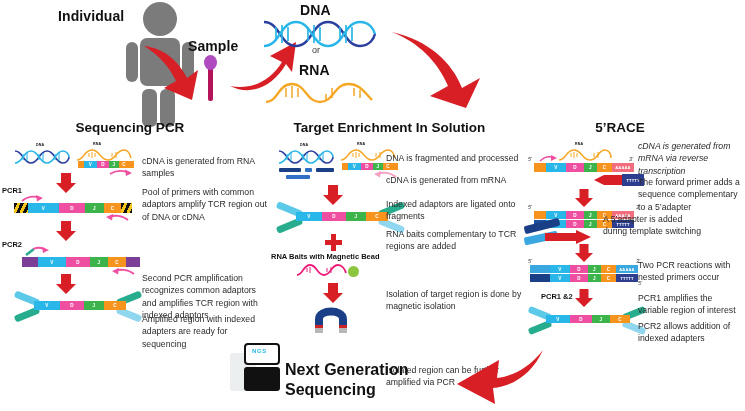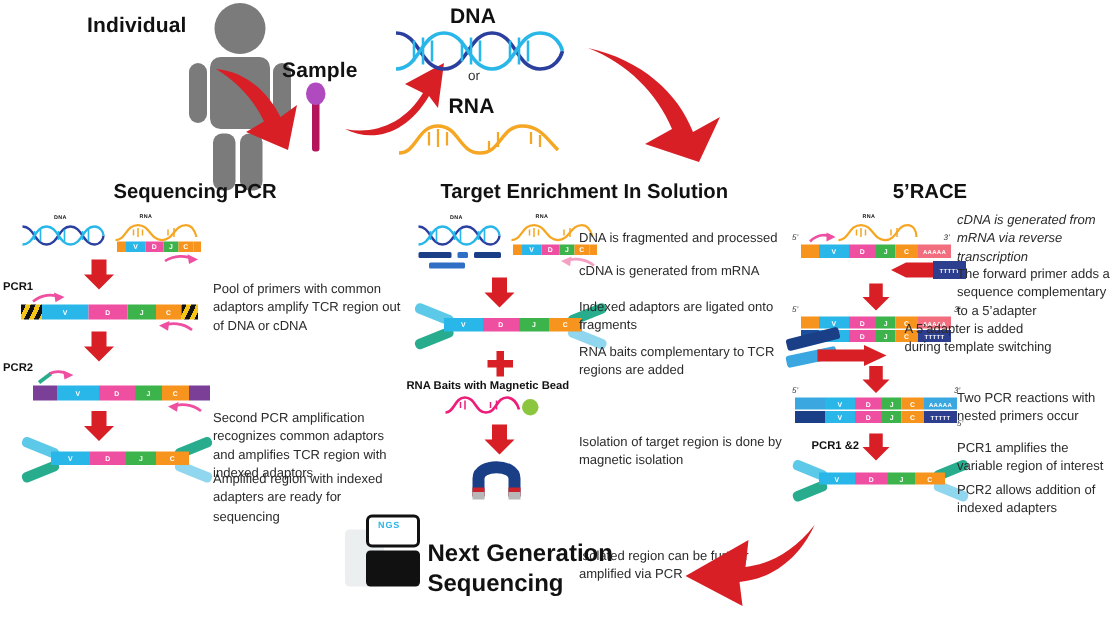--- a/index.html
+++ b/index.html
@@ -238,20 +238,21 @@
     <div class="yarm arm-rt" style="left:102px;top:2px;width:26px;transform:rotate(-22deg);"></div>
     <div class="yarm arm-rb" style="left:102px;top:18px;width:26px;transform:rotate(22deg);"></div>
     <div class="bar" style="left:20px;top:8px;width:92px;height:9px;">
       <div class="seg v" style="width:26px">V</div>
       <div class="seg d" style="width:24px">D</div>
       <div class="seg j" style="width:20px">J</div>
       <div class="seg c" style="width:22px">C</div>
     </div>
   </div>
 
+  <div class="abs body-txt" style="left:142px;top:155px;width:128px;">cDNA is generated from RNA samples</div>
   <div class="abs body-txt" style="left:142px;top:186px;width:128px;">Pool of primers with common adaptors amplify TCR region out of DNA or cDNA</div>
   <div class="abs body-txt" style="left:142px;top:272px;width:128px;">Second PCR amplification recognizes common adaptors and amplifies TCR region with indexed adaptors</div>
   <div class="abs body-txt" style="left:142px;top:313px;width:128px;">Amplified region with indexed adapters are ready for sequencing</div>
 
   <div class="abs col-title" style="left:272px;top:120px;width:235px;">Target Enrichment In Solution</div>
 
   <div class="abs micro" style="left:300px;top:143px;">DNA</div>
   <svg class="abs" style="left:278px;top:149px;" width="56" height="16">
     <path d="M1 2 C 9 2, 9 14, 17 14 C 25 14, 25 2, 33 2 C 41 2, 41 14, 49 14 C 53 14, 55 10, 55 8" fill="none" stroke="#2b3f9e" stroke-width="1.6"></path>
     <path d="M1 14 C 9 14, 9 2, 17 2 C 25 2, 25 14, 33 14 C 41 14, 41 2, 49 2 C 53 2, 55 6, 55 8" fill="none" stroke="#29b6e8" stroke-width="1.6"></path>

